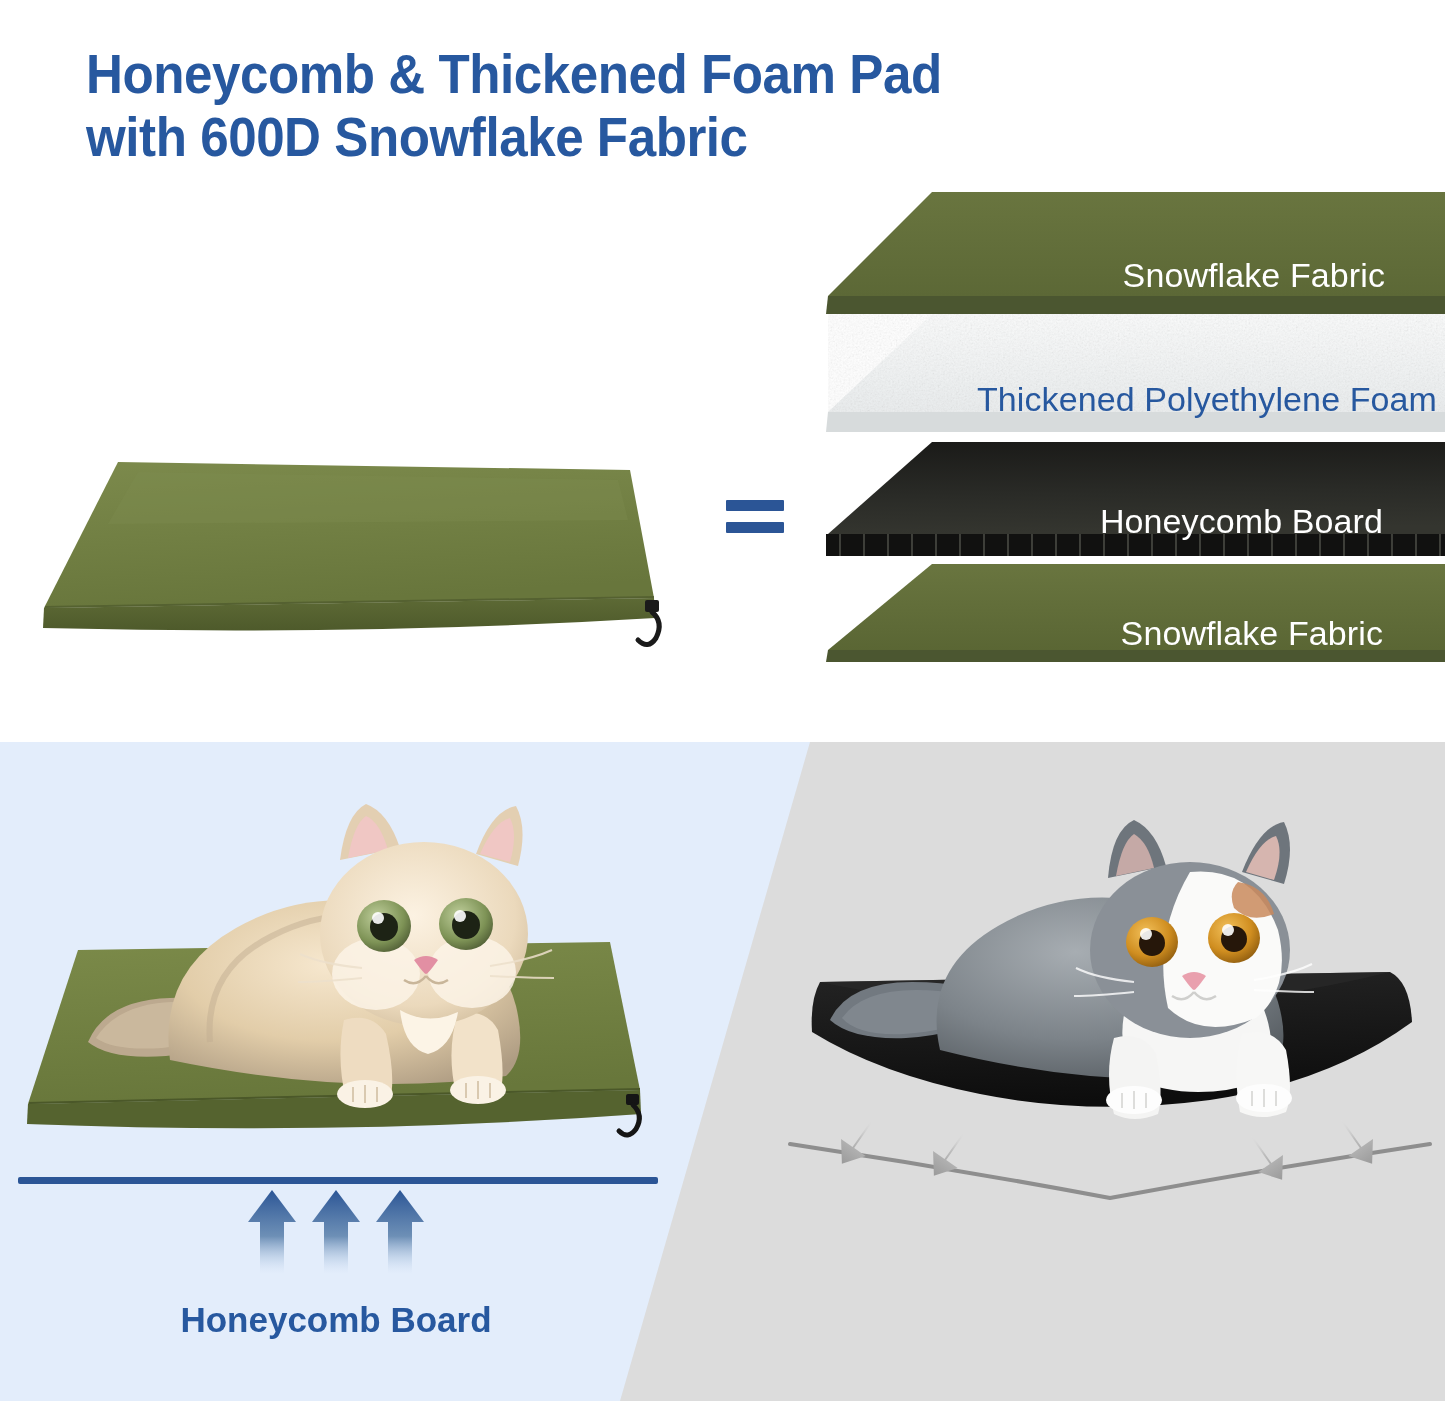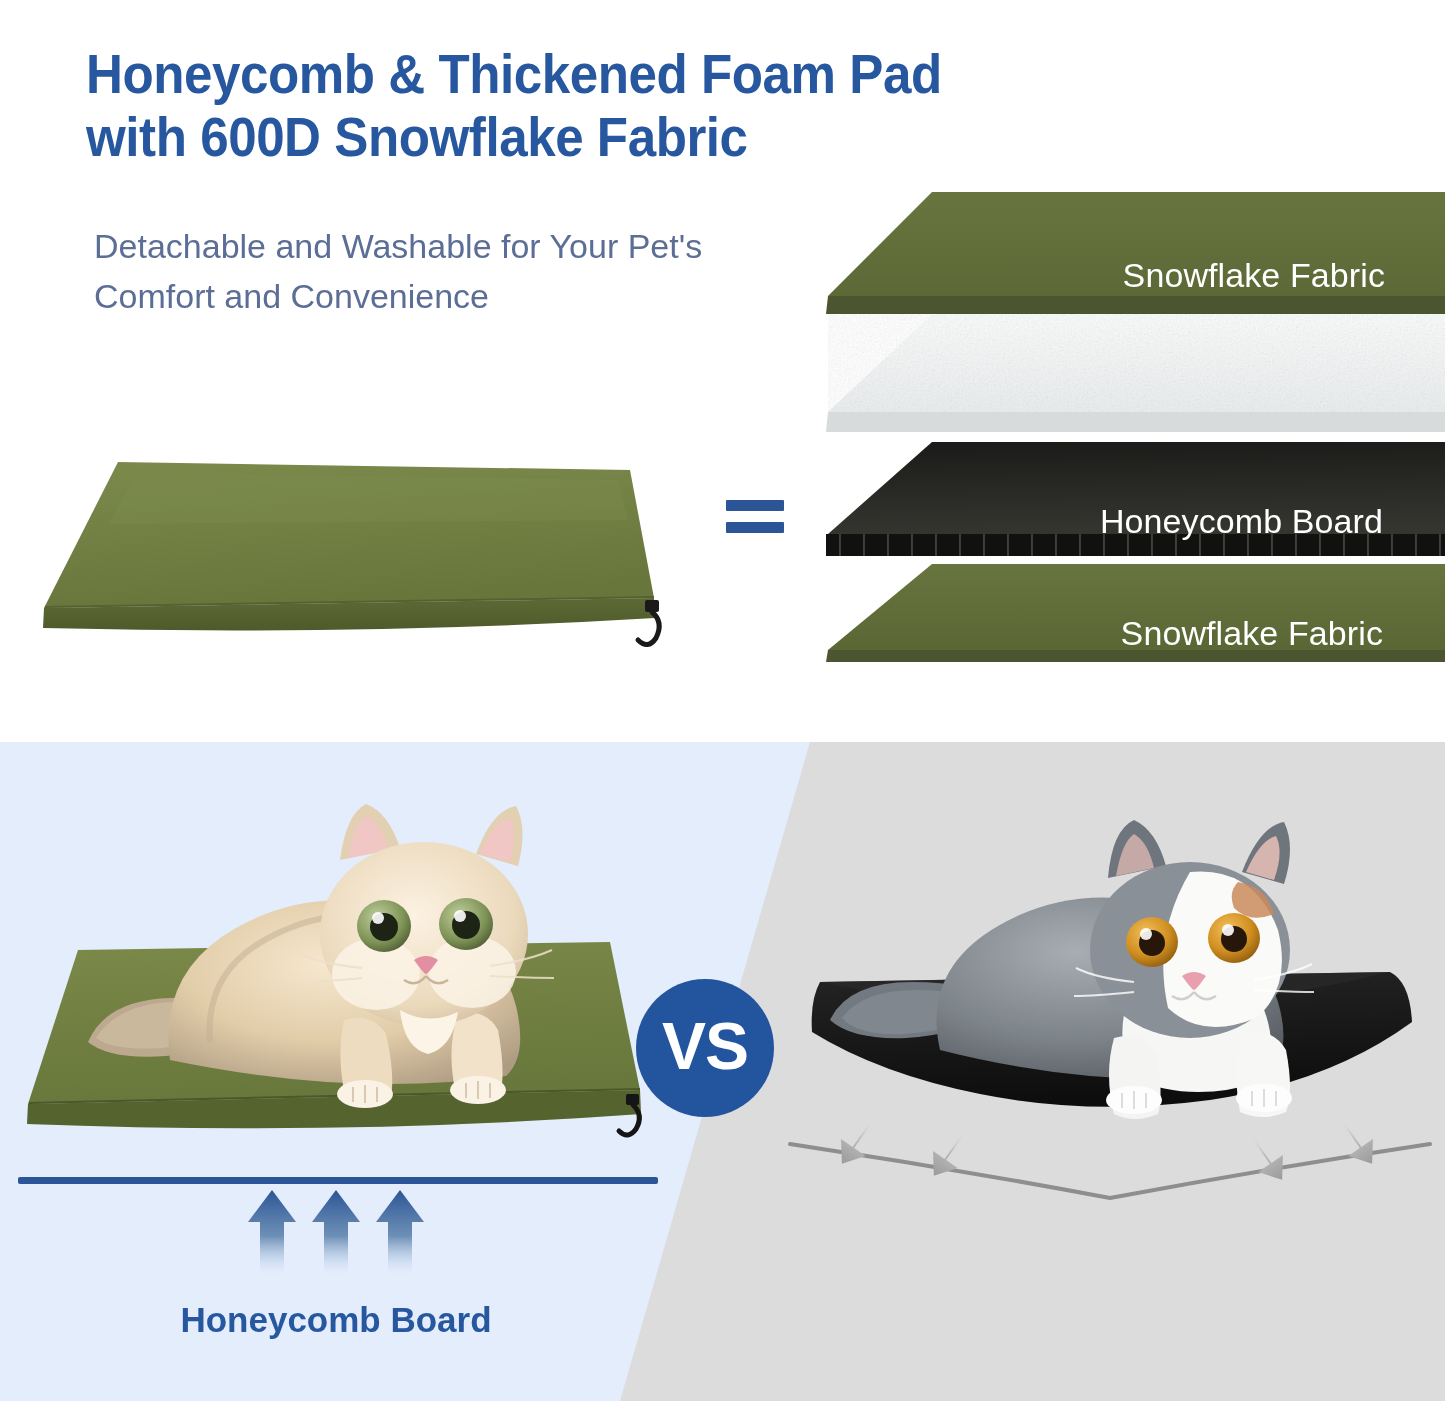--- a/index.html
+++ b/index.html
@@ -96,22 +96,20 @@
 </style>
 </head>
 <body>
 
 <div class="stage">
 
   <div class="top-section">
 
     <h1 class="headline">Honeycomb &amp; Thickened Foam Pad
 with 600D Snowflake Fabric</h1>
-    <p class="subhead">Detachable and Washable for Your Pet's
-Comfort and Convenience</p>
 
     <div class="mat-wrap">
       <svg class="mat-svg" viewBox="0 0 680 230">
         <defs>
           <linearGradient id="gTop" x1="0" y1="0" x2="0.25" y2="1">
             <stop offset="0" stop-color="#7C8A4C"></stop>
             <stop offset="0.55" stop-color="#717F43"></stop>
             <stop offset="1" stop-color="#68763C"></stop>
           </linearGradient>
           <linearGradient id="gSide" x1="0" y1="0" x2="0" y2="1">
@@ -170,20 +168,21 @@
                   <feFuncA type="linear" slope="0.22"></feFuncA>
                 </feComponentTransfer>
             </filter>
           </defs>
           <path d="M112 0 H625 V98 H8 Z" fill="url(#l2)"></path>
           <g clip-path="none">
             <path d="M112 0 H625 V98 H8 Z" fill="#ffffff" filter="url(#fgrain)" opacity="0.9"></path>
           </g>
           <path d="M8 98 H625 V118 H6 Z" fill="#D7DBDC"></path>
         </svg>
+        <span class="lbl">Thickened Polyethylene Foam</span>
       </div>
 
       <div class="layer lay3">
         <svg class="slab" viewBox="0 0 625 122" preserveAspectRatio="none">
           <defs>
             <linearGradient id="l3" x1="0" y1="0" x2="0.1" y2="1">
               <stop offset="0" stop-color="#17171500"></stop>
                 <stop offset="0" stop-color="#1A1A18"></stop>
               <stop offset="0.6" stop-color="#2A2B27"></stop>
                 <stop offset="1" stop-color="#34352F"></stop>
@@ -449,17 +448,14 @@
           </g>
           <g transform="translate(560,16) rotate(-35)">
             <path d="M16 0 L16 36 L30 36 L15 56 L0 36 L14 36 L14 0 Z" transform="translate(-15,0)"></path>
           </g>
         </g>
       </svg>
     </div>
 
   </div>
 
-  <div class="vs-badge">
-    <span>VS</span>
-  </div>
 
 </div>
 
 </body></html>

